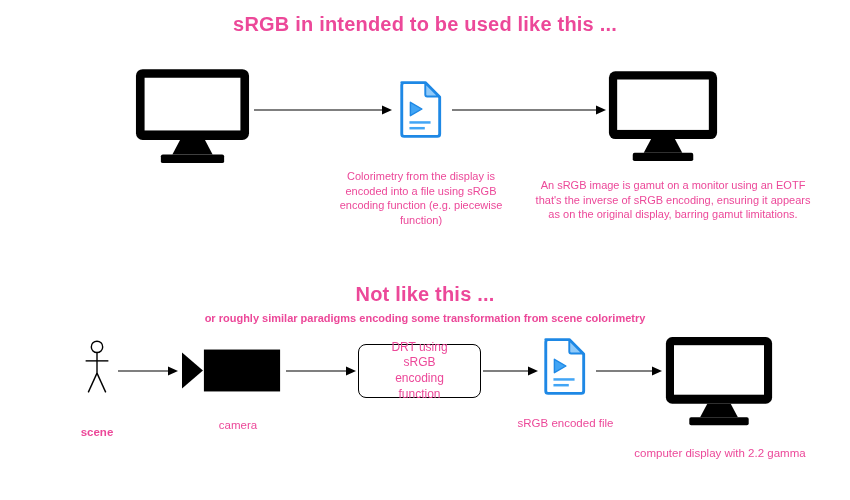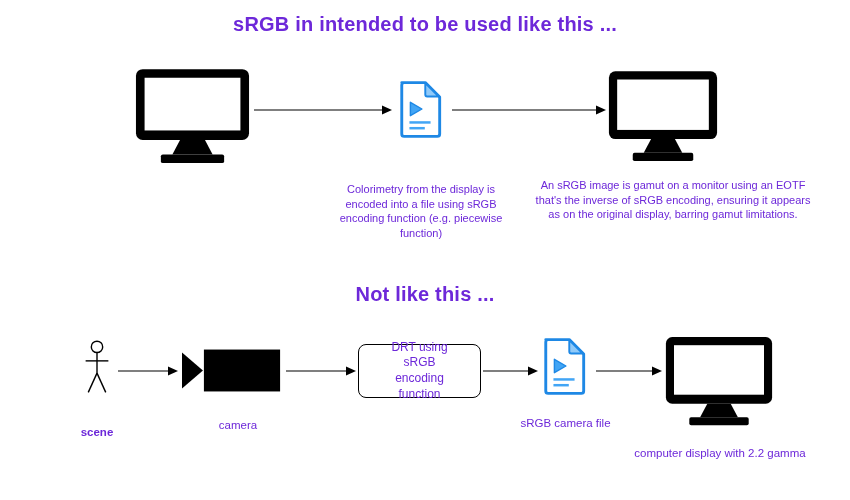--- a/index.html
+++ b/index.html
@@ -1,21 +1,21 @@
 <!DOCTYPE html>
 <html><head>
 <meta charset="utf-8">
 <style>
   html,body{margin:0;padding:0;background:#fff;}
   .canvas{
     position:relative;
     width:850px;height:500px;
     background:#fff;
     font-family:"Liberation Sans", sans-serif;
-    color:#6d28d9;
+    color:#ec4899;
     overflow:hidden;
   }
   .abs{position:absolute;}
   .title{
     width:850px;text-align:center;
     font-size:20px;font-weight:bold;
     letter-spacing:.2px;
   }
   .subtitle{
     width:850px;text-align:center;
@@ -79,26 +79,27 @@
   <div class="abs" style="left:608px;top:68px;width:110px;height:100px;">
     <svg width="110" height="100" viewBox="0 0 120 104" aria-hidden="true">
       <rect x="1" y="1" width="118" height="74" rx="7" fill="#000"></rect>
       <rect x="10" y="10" width="100" height="55" fill="#fff"></rect>
       <polygon points="47,75 73,75 81,90 39,90" fill="#000"></polygon>
       <rect x="27" y="90" width="66" height="9" rx="2" fill="#000"></rect>
     </svg>
   </div>
 
 
-  <div class="abs caption" style="left:325px;top:182px;width:192px;">Colorimetry from the display is encoded into a file using sRGB encoding function (e.g. piecewise function)</div>
+  <div class="abs caption" style="left:325px;top:169px;width:192px;">Colorimetry from the display is encoded into a file using sRGB encoding function (e.g. piecewise function)</div>
 
   <div class="abs caption" style="left:533px;top:178px;width:280px;">An sRGB image is gamut on a monitor using an EOTF that's the inverse of sRGB encoding, ensuring it appears as on the original display, barring gamut limitations.</div>
 
   <div class="abs title" style="left:0;top:283px;">Not like this ...</div>
 
+  <div class="abs subtitle" style="left:0;top:312px;">or roughly similar paradigms encoding some transformation from scene colorimetry</div>
 
   <div class="abs" style="left:83px;top:337px;width:28px;height:60px;">
     <svg width="28" height="60" viewBox="0 0 32 62" fill="none" stroke="#000" stroke-width="1.6">
       <circle cx="16" cy="8" r="6.5"></circle>
       <line x1="16" y1="14.5" x2="16" y2="38"></line>
       <line x1="3" y1="24" x2="29" y2="24"></line>
       <line x1="16" y1="38" x2="6" y2="60"></line>
       <line x1="16" y1="38" x2="26" y2="60"></line>
     </svg>
   </div>
@@ -139,21 +140,21 @@
 
   <div class="abs" style="left:540px;top:337px;width:48px;height:58px;">
     <svg width="48" height="58" viewBox="0 0 50 60" aria-hidden="true">
       <path d="M6 2.5 h24.5 l15 15 v38.5 a2.5 2.5 0 0 1 -2.5 2.5 h-34.5 a2.5 2.5 0 0 1 -2.5 -2.5 v-51 a2.5 2.5 0 0 1 2.5 -2.5 z" fill="#fff" stroke="#1e88e5" stroke-width="3" stroke-linejoin="round"></path>
       <path d="M30.5 3 v12 a2 2 0 0 0 2 2 h12 z" fill="#90caf9" stroke="#1e88e5" stroke-width="2" stroke-linejoin="round"></path>
       <path d="M15 23 l12 7 -12 7 z" fill="#42a5f5" stroke="#1e88e5" stroke-width="1.5" stroke-linejoin="round"></path>
       <line x1="14" y1="44" x2="36" y2="44" stroke="#42a5f5" stroke-width="2.6"></line>
       <line x1="14" y1="50" x2="30" y2="50" stroke="#42a5f5" stroke-width="2.6"></line>
     </svg>
   </div>
-  <div class="abs label" style="left:508px;top:417px;width:115px;">sRGB camera file</div>
+  <div class="abs label" style="left:508px;top:417px;width:115px;">sRGB encoded file</div>
 
   <div class="abs" style="left:596px;top:365px;">
     <svg width="66" height="12" viewBox="0 0 66 12">
       <line x1="0" y1="6" x2="56" y2="6" stroke="#000" stroke-width="1.2"></line>
       <polygon points="56,1.5 66,6 56,10.5" fill="#000"></polygon>
     </svg>
   </div>
 
   <div class="abs" style="left:665px;top:333px;width:108px;height:100px;">
     <svg width="108" height="100" viewBox="0 0 120 104" aria-hidden="true">

